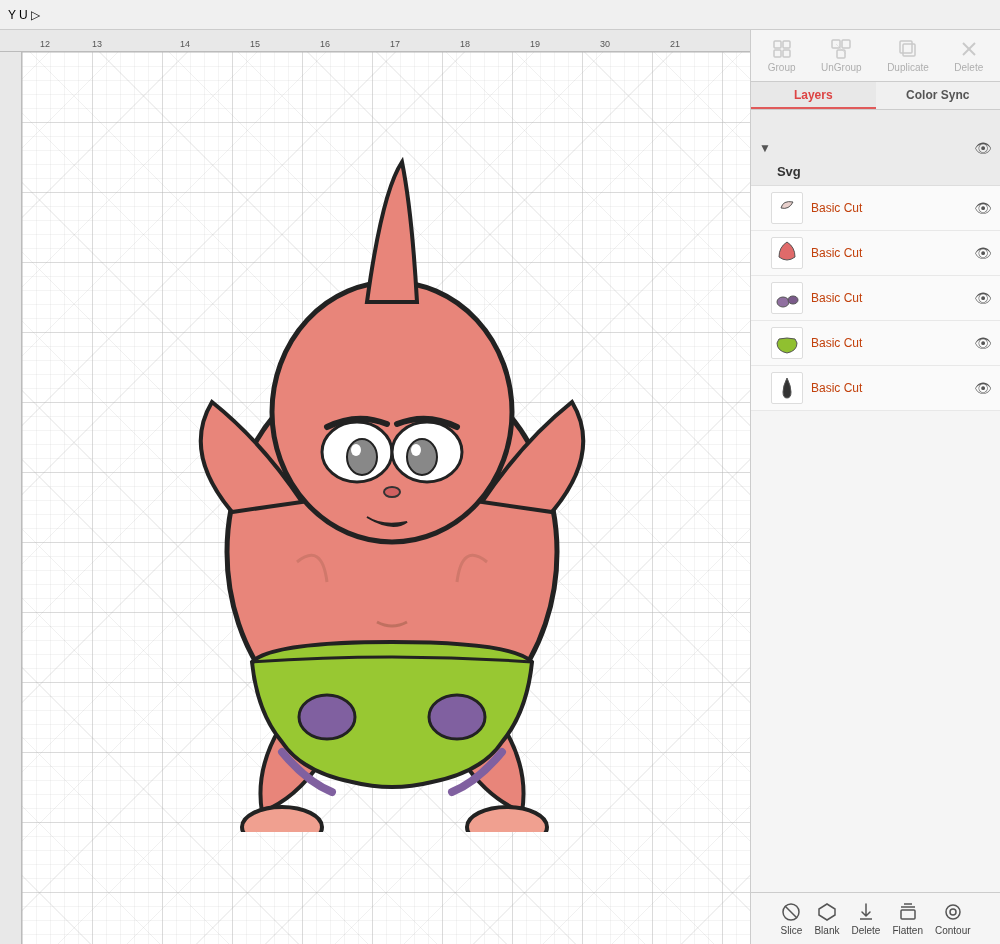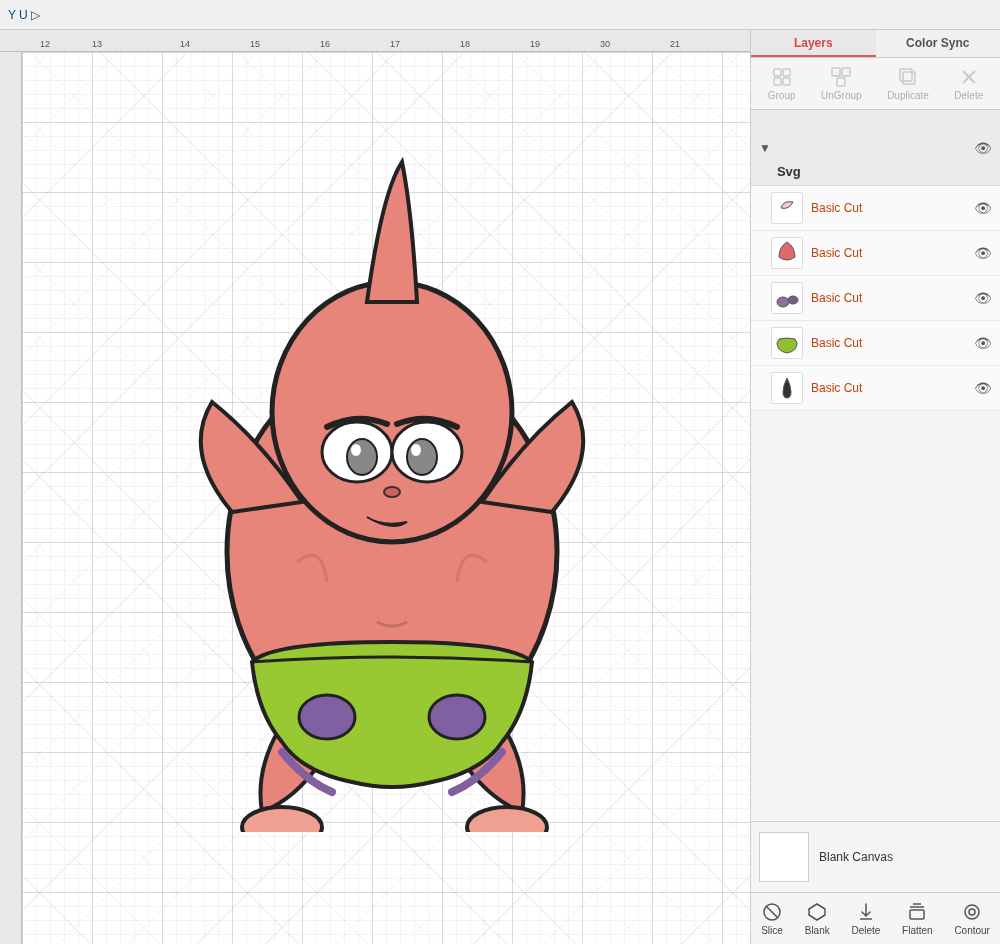--- a/index.html
+++ b/index.html
@@ -8,21 +8,21 @@
     
     #top-bar {
       height: 30px;
       background: #f0f0f0;
       display: flex;
       align-items: center;
       border-bottom: 1px solid #ccc;
       padding: 0 8px;
       gap: 8px;
     }
-    #top-bar span { font-size: 12px; color: #0c4a6e; text-align: center; }
+    #top-bar span { font-size: 12px; color: #000000; text-align: center; }
 
     
     #main {
       display: flex;
       flex: 1;
       overflow: hidden;
     }
 
     
     #canvas-area {
@@ -237,21 +237,21 @@
     }
     #blank-canvas-label {
       font-size: 12px;
       color: #333;
     }
 
     
     #bottom-toolbar {
       display: flex;
       align-items: center;
-      justify-content: space-between;
+      justify-content: center;
       height: 52px;
       border-top: 1px solid #ccc;
       background: #f5f5f5;
       padding: 0 4px;
     }
   </style>
 </head>
 <body>
 
 <div id="top-bar">
@@ -328,25 +328,20 @@
           <path d="M335 430 Q310 410 305 450" fill="none" stroke="#c07060" stroke-width="3" opacity="0.6"></path>
 
           <path d="M225 490 Q240 498 255 490" fill="none" stroke="#c07060" stroke-width="3"></path>
         </svg>
       </div>
     </div>
   </div>
 
   <div id="right-panel">
 
-    <div id="tabs">
-      <div class="tab active">Layers</div>
-      <div class="tab inactive">Color Sync</div>
-    </div>
-
     <div id="toolbar-row">
       <div class="tool-btn disabled">
         <div class="tool-icon">
           <svg width="20" height="20" viewBox="0 0 20 20">
               <rect x="2" y="2" width="7" height="7" fill="none" stroke="#888" stroke-width="1.5" rx="1"></rect>
               <rect x="11" y="2" width="7" height="7" fill="none" stroke="#888" stroke-width="1.5" rx="1"></rect>
               <rect x="2" y="11" width="7" height="7" fill="none" stroke="#888" stroke-width="1.5" rx="1"></rect>
               <rect x="11" y="11" width="7" height="7" fill="none" stroke="#888" stroke-width="1.5" rx="1"></rect>
             </svg>
         </div>
@@ -374,20 +369,25 @@
       </div>
       <div class="tool-btn disabled">
         <div class="tool-icon">
           <svg width="20" height="20" viewBox="0 0 20 20">
               <line x1="4" y1="4" x2="16" y2="16" stroke="#888" stroke-width="2"></line>
               <line x1="16" y1="4" x2="4" y2="16" stroke="#888" stroke-width="2"></line>
             </svg>
         </div>
         <span>Delete</span>
       </div>
+    </div>
+
+    <div id="tabs">
+      <div class="tab active">Layers</div>
+      <div class="tab inactive">Color Sync</div>
     </div>
 
     <div id="svg-header">
       <span class="arrow">▼</span>
       <span class="svg-label">Svg</span>
       <span class="eye-icon">👁</span>
     </div>
 
     <div id="layers-list">
 
@@ -438,24 +438,20 @@
             <path d="M14 4 Q18 12 18 18 Q18 24 14 24 Q10 24 10 18 Q10 12 14 4 Z" fill="#333" stroke="#555" stroke-width="1"></path>
           </svg>
         </div>
         <span class="layer-label">Basic Cut</span>
         <span class="layer-eye">👁</span>
       </div>
     </div>
 
     <div style="flex:1;"></div>
 
-    <div id="bottom-canvas">
-      <div id="blank-canvas-thumb"></div>
-      <span id="blank-canvas-label">Blank Canvas</span>
-    </div>
 
     <div id="bottom-toolbar">
       <div class="tool-btn">
         <div class="tool-icon">
           <svg width="20" height="20" viewBox="0 0 20 20">
               <circle cx="10" cy="10" r="8" fill="none" stroke="#555" stroke-width="1.5"></circle>
               <line x1="4" y1="4" x2="16" y2="16" stroke="#555" stroke-width="1.5"></line>
             </svg>
         </div>
         <span>Slice</span>

